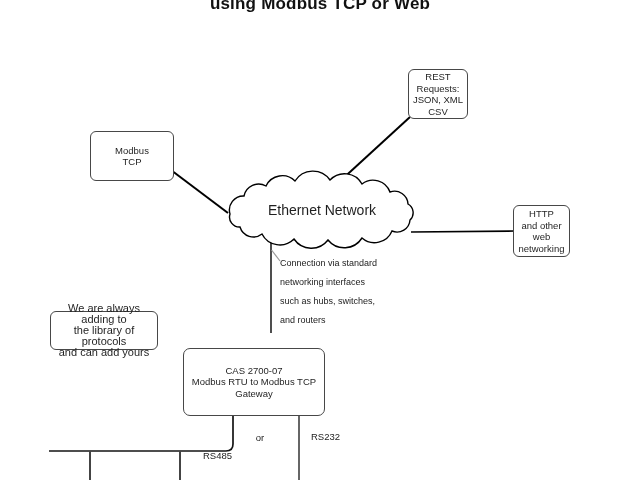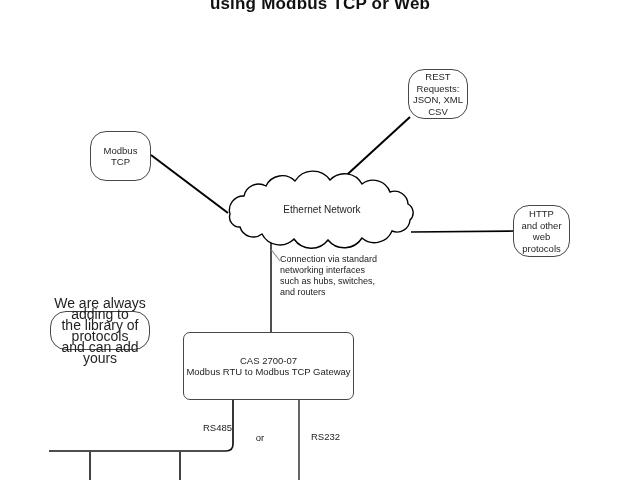--- a/index.html
+++ b/index.html
@@ -6,39 +6,39 @@
   #stage{
     position:relative;width:640px;height:480px;overflow:hidden;
     background:#ffffff;font-family:"Liberation Sans", sans-serif;color:#1a1a1a;
   }
   #stage svg{position:absolute;left:0;top:0;}
   .title{
     position:absolute;left:0;top:-5px;width:640px;text-align:center;
     font-size:17px;line-height:17px;font-weight:bold;color:#111;letter-spacing:.2px;
   }
   .box{
-    position:absolute;background:#ffffff;border:1.2px solid #474747;border-radius:16px;
+    position:absolute;background:#ffffff;border:1.2px solid #474747;border-radius:6px;
     display:flex;align-items:center;justify-content:center;text-align:center;
     white-space:pre-line;font-size:9.5px;line-height:11.5px;color:#1f1f1f;box-sizing:border-box;
   }
   .box-rest{left:408px;top:69px;width:60px;height:50px;}
-  .box-modbus{left:90px;top:131px;width:61px;height:50px;}
+  .box-modbus{left:90px;top:131px;width:84px;height:50px;}
   .box-http{left:513px;top:205px;width:57px;height:52px;}
-  .box-adding{left:50px;top:311px;width:100px;height:39px;font-size:14px;line-height:11px;}
-  .box-gateway{left:183px;top:332px;width:171px;height:68px;border-radius:7px;}
+  .box-adding{left:50px;top:311px;width:108px;height:39px;font-size:11px;line-height:11px;}
+  .box-gateway{left:183px;top:348px;width:142px;height:68px;border-radius:7px;}
   .cloud-label{
     position:absolute;left:252px;top:204px;width:140px;text-align:center;
-    font-size:10px;line-height:12px;color:#1f1f1f;
+    font-size:14px;line-height:12px;color:#1f1f1f;
   }
   .annotation{
     position:absolute;left:280px;top:254px;width:112px;text-align:left;
-    white-space:pre-line;font-size:9px;line-height:11px;color:#222;
+    white-space:pre-line;font-size:9px;line-height:19px;color:#222;
   }
   .port-label{position:absolute;font-size:9.5px;line-height:12px;color:#222;}
-  .lbl-rs485{left:180px;top:422px;width:52px;text-align:right;}
+  .lbl-rs485{left:180px;top:450px;width:52px;text-align:right;}
   .lbl-or{left:247px;top:432px;width:26px;text-align:center;}
   .lbl-rs232{left:311px;top:431px;width:40px;text-align:left;}
 </style>
 </head>
 <body>
 
 <div id="stage">
 
   <svg width="640" height="480" viewBox="0 0 640 480">
 
@@ -65,21 +65,21 @@
 
   <div class="box box-rest">REST
 Requests:
 JSON, XML
 CSV</div>
   <div class="box box-modbus">Modbus
 TCP</div>
   <div class="box box-http">HTTP
 and other
 web
-protocols</div>
+networking</div>
   <div class="box box-adding">We are always adding to
 the library of protocols
 and can add yours</div>
   <div class="box box-gateway">CAS 2700-07
 Modbus RTU to Modbus TCP Gateway</div>
 
   <div class="cloud-label">Ethernet Network</div>
 
   <div class="annotation">Connection via standard
 networking interfaces

